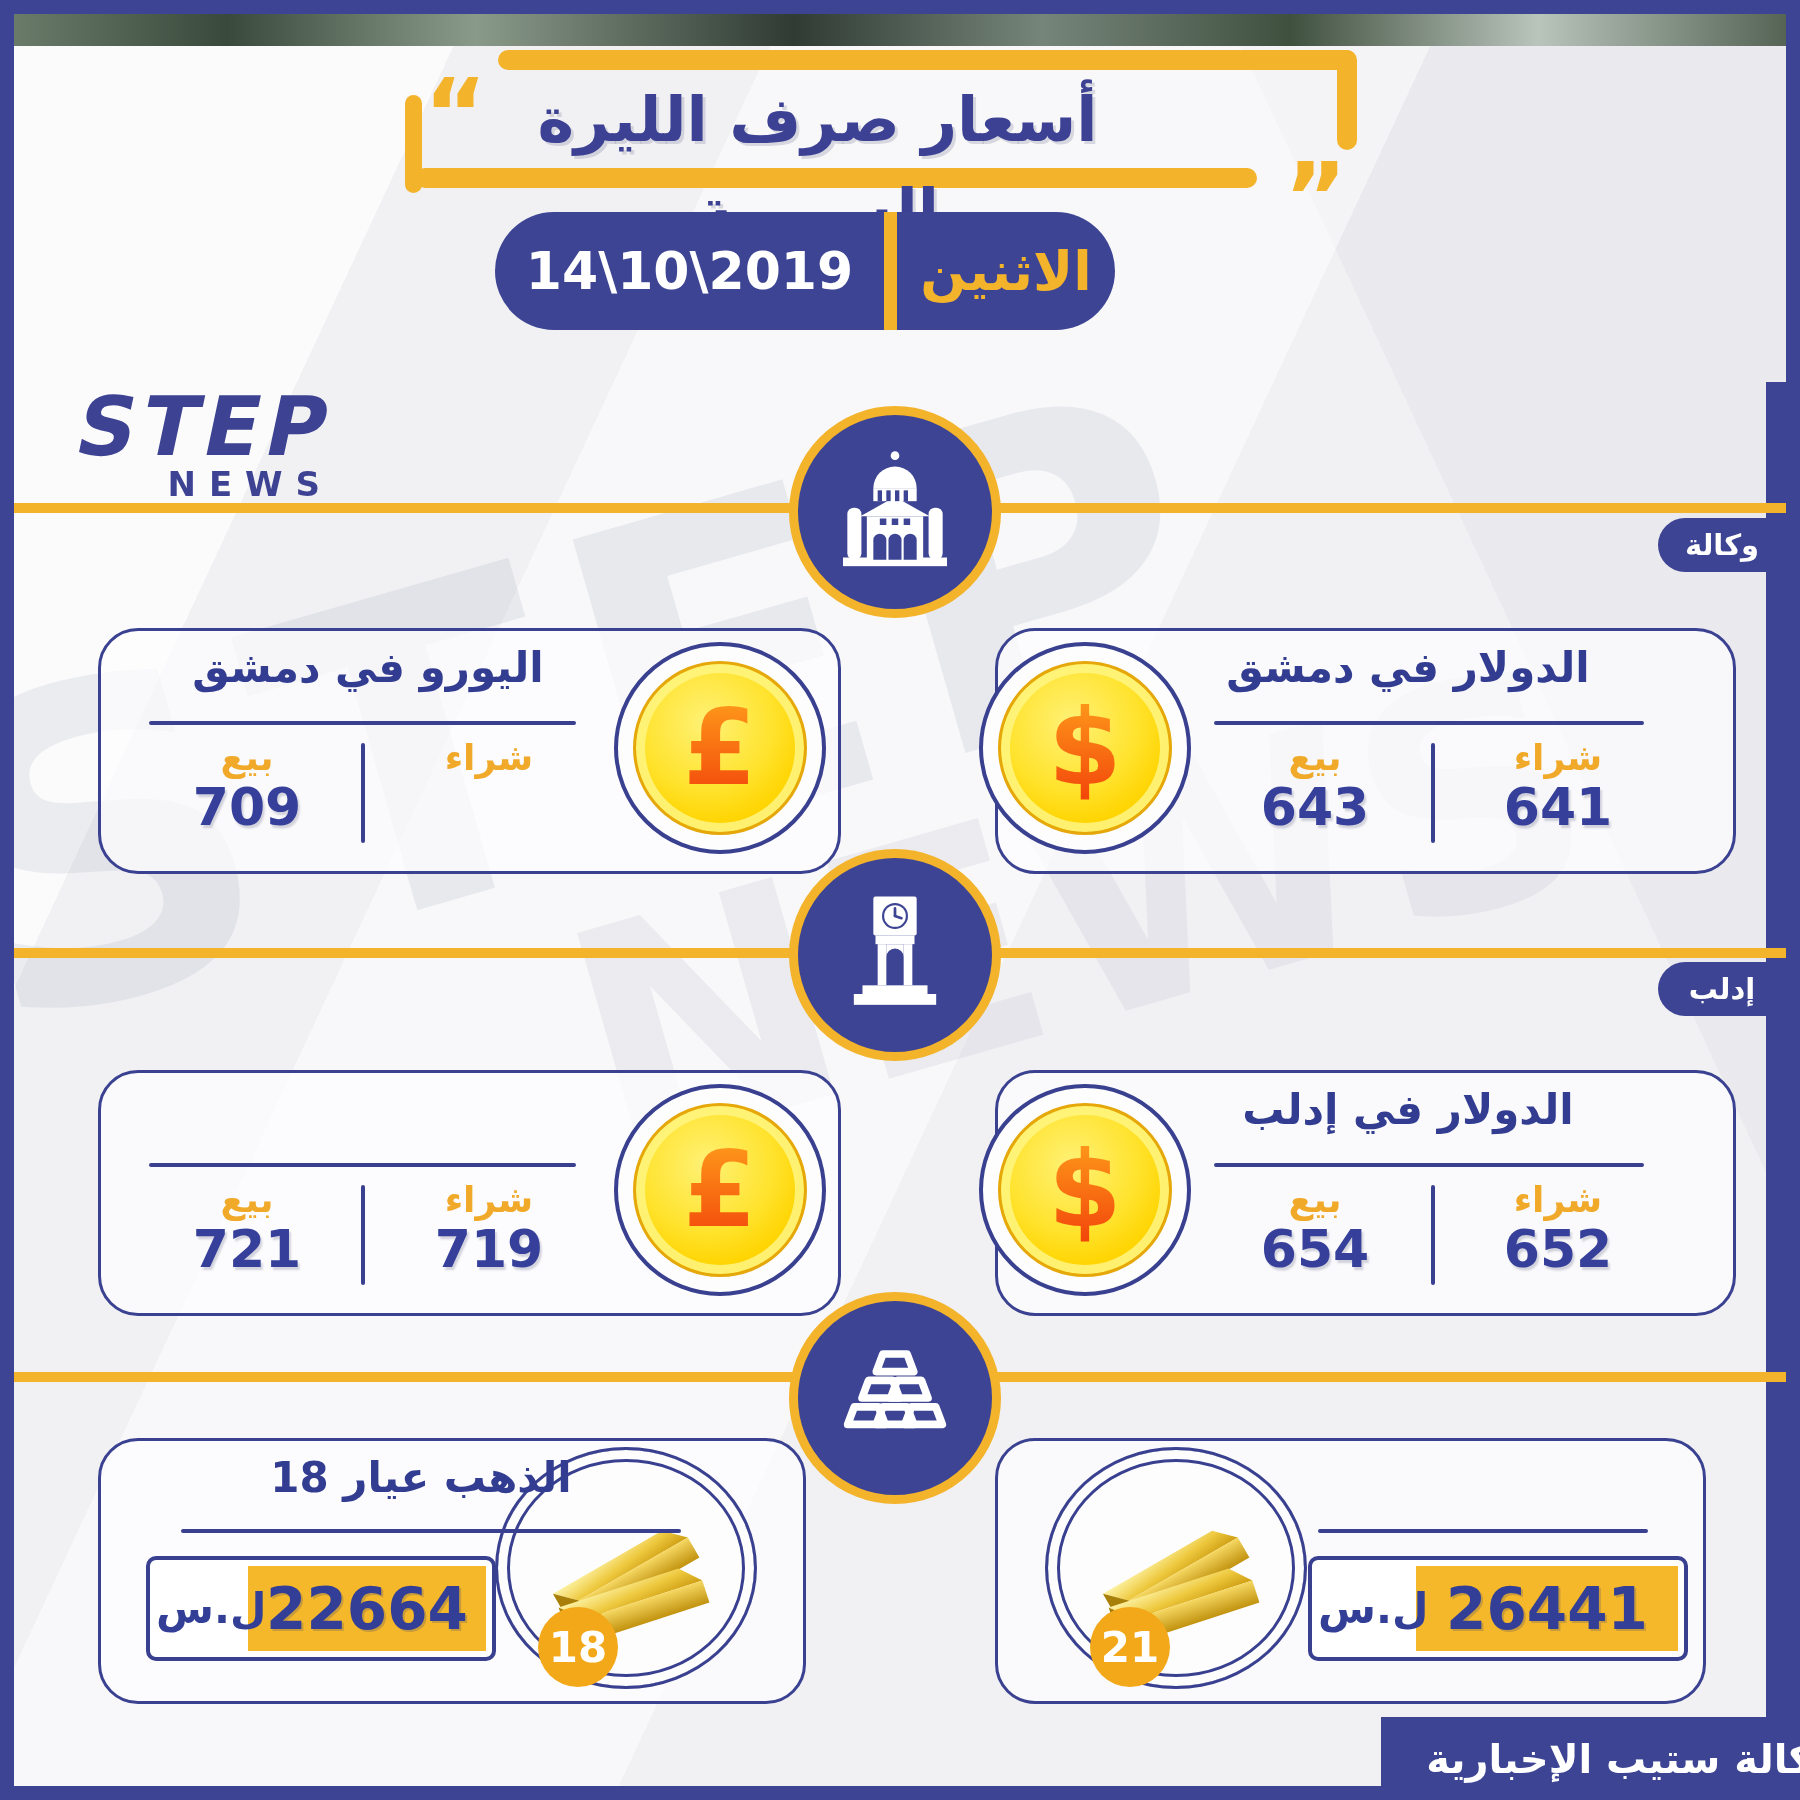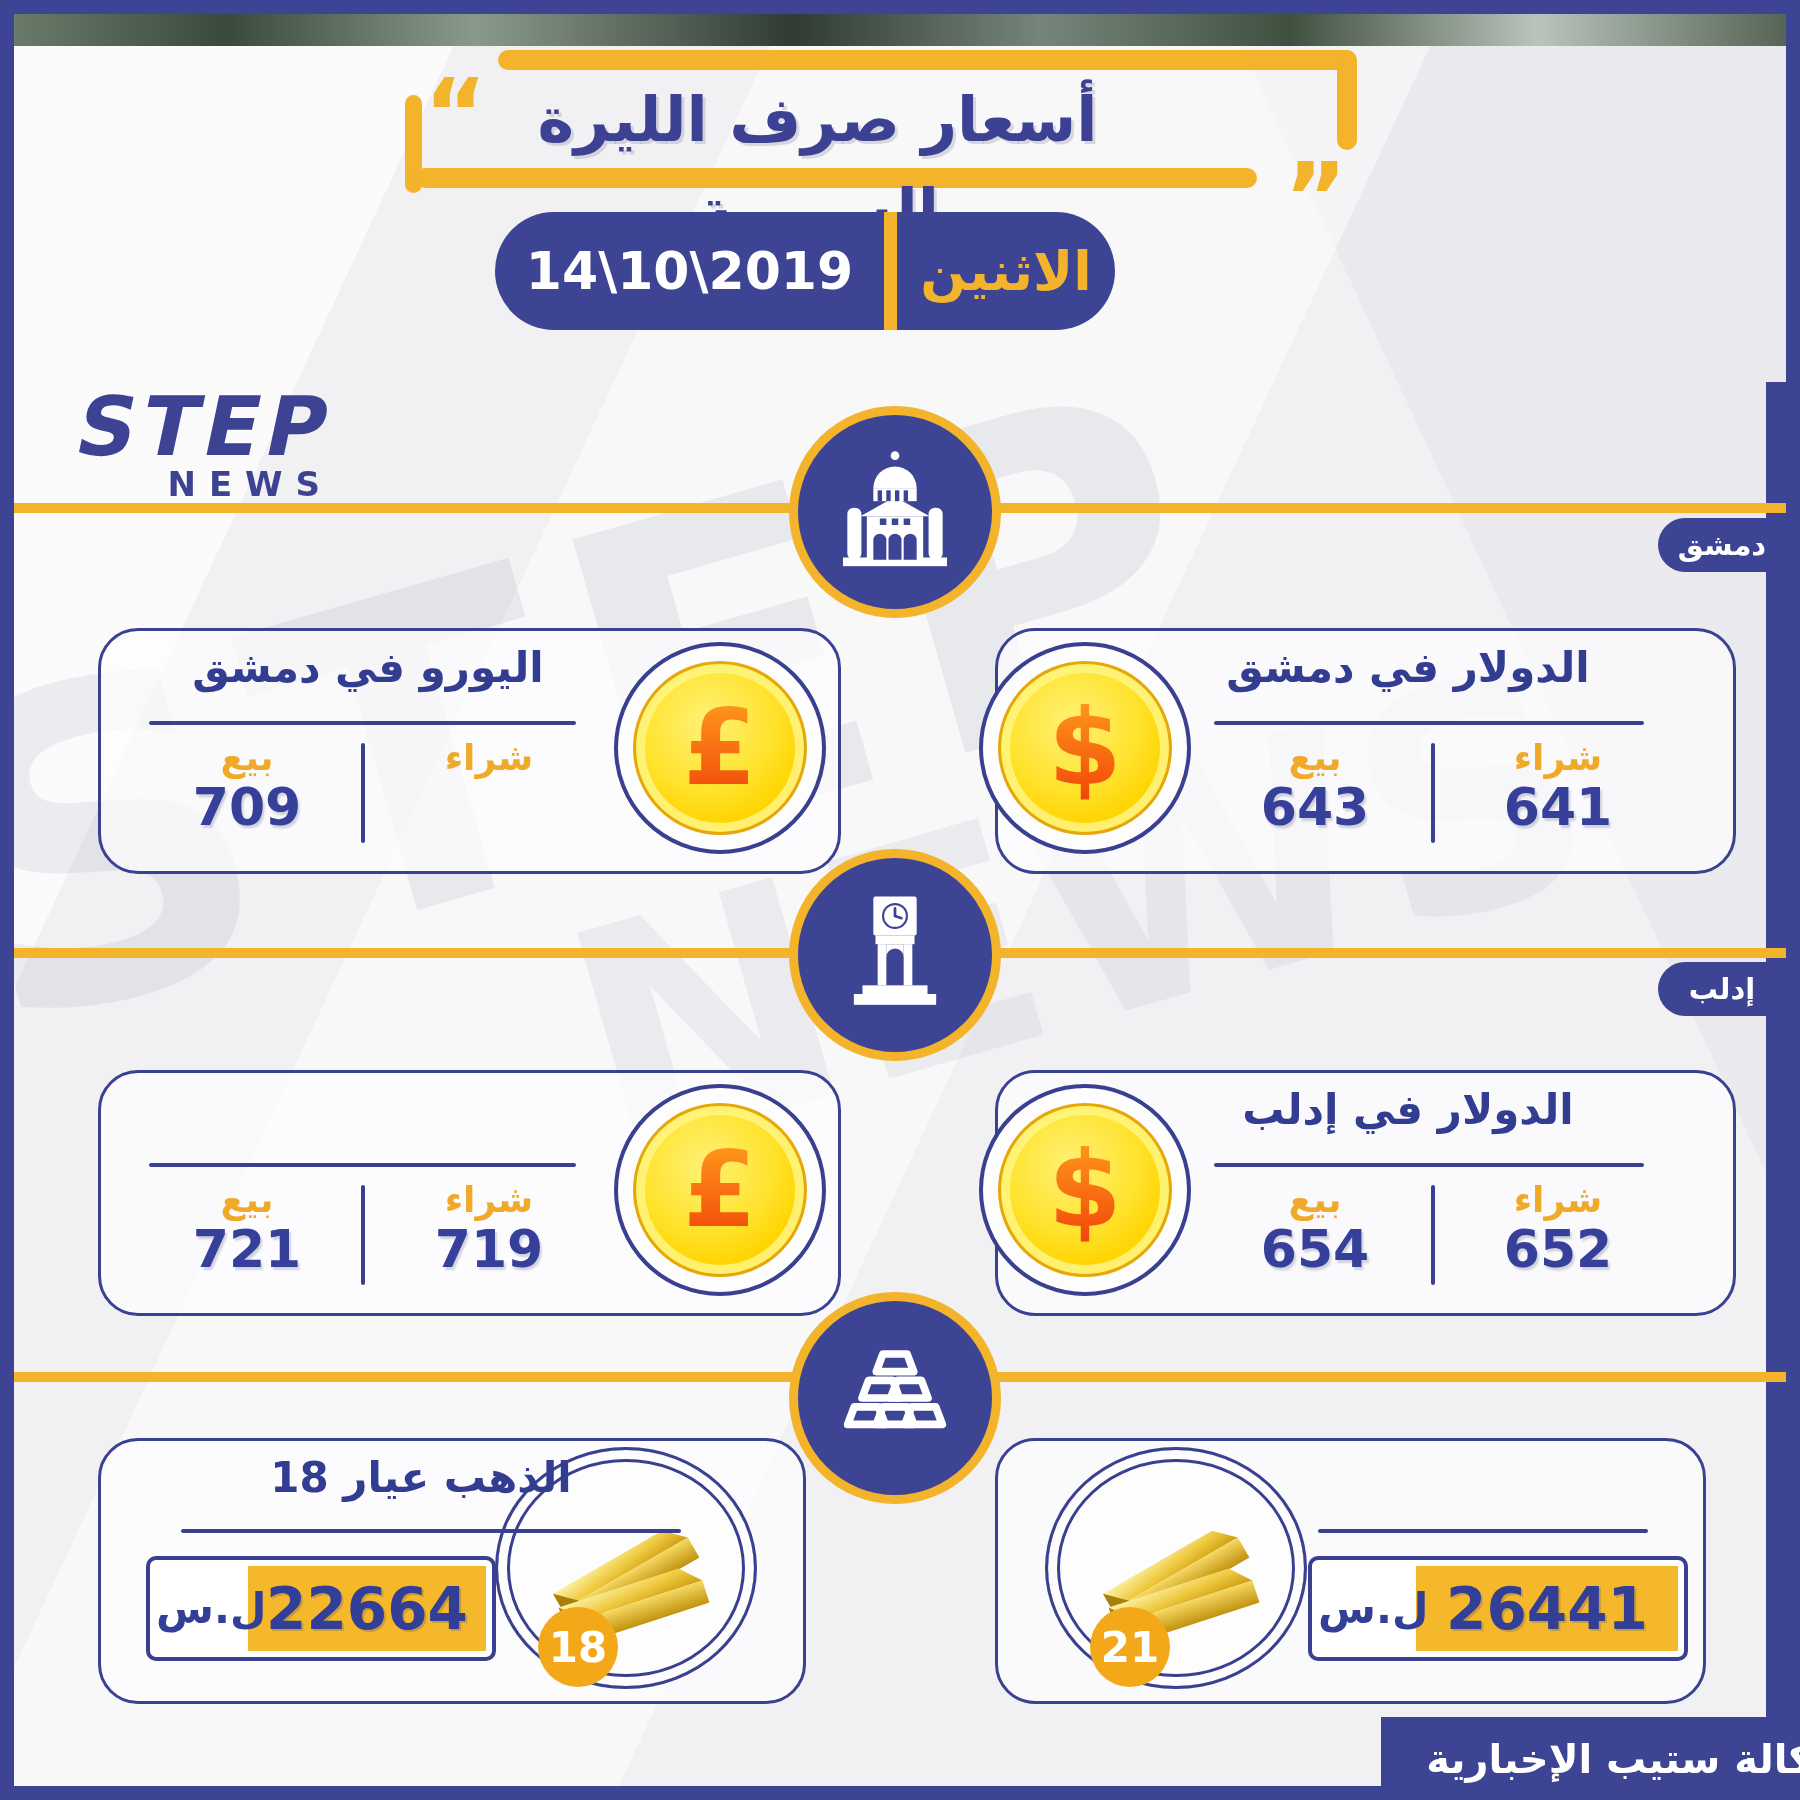--- a/index.html
+++ b/index.html
@@ -138,21 +138,21 @@
 
   <div class="logo">
     <div class="l1">STEP</div>
     <div class="l2">NEWS</div>
   </div>
 
   <div class="side-strip"></div>
   <div class="sec-line" style="top:503px"></div>
   <div class="sec-line" style="top:948px"></div>
   <div class="sec-line" style="top:1372px"></div>
-  <div class="side-tab rtl" style="top:518px">دمشق</div>
+  <div class="side-tab rtl" style="top:518px">وكالة</div>
   <div class="side-tab rtl" style="top:962px">إدلب</div>
 
   <div class="sec-circle" style="top:406px">
     <svg width="130" height="130" viewBox="0 0 120 120">
       <g fill="#ffffff">
         <circle cx="60" cy="8" r="4"></circle>
         <path d="M40 38 a20 20 0 0 1 40 0 z"></path>
         <rect x="40" y="38" width="40" height="12"></rect>
         <path d="M28 64 L60 46 L92 64 z"></path>
         <rect x="34" y="64" width="52" height="40"></rect>

